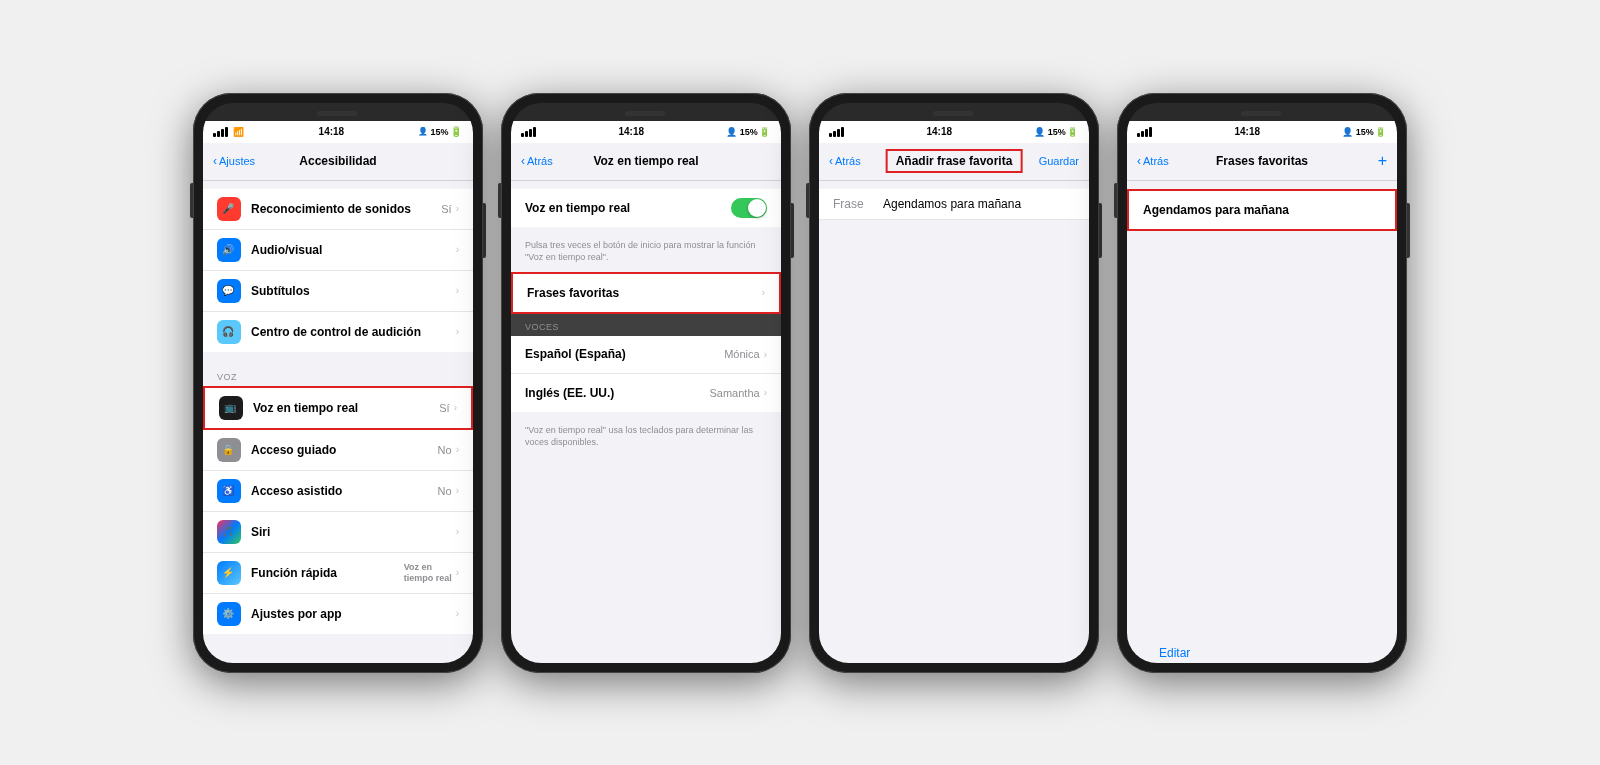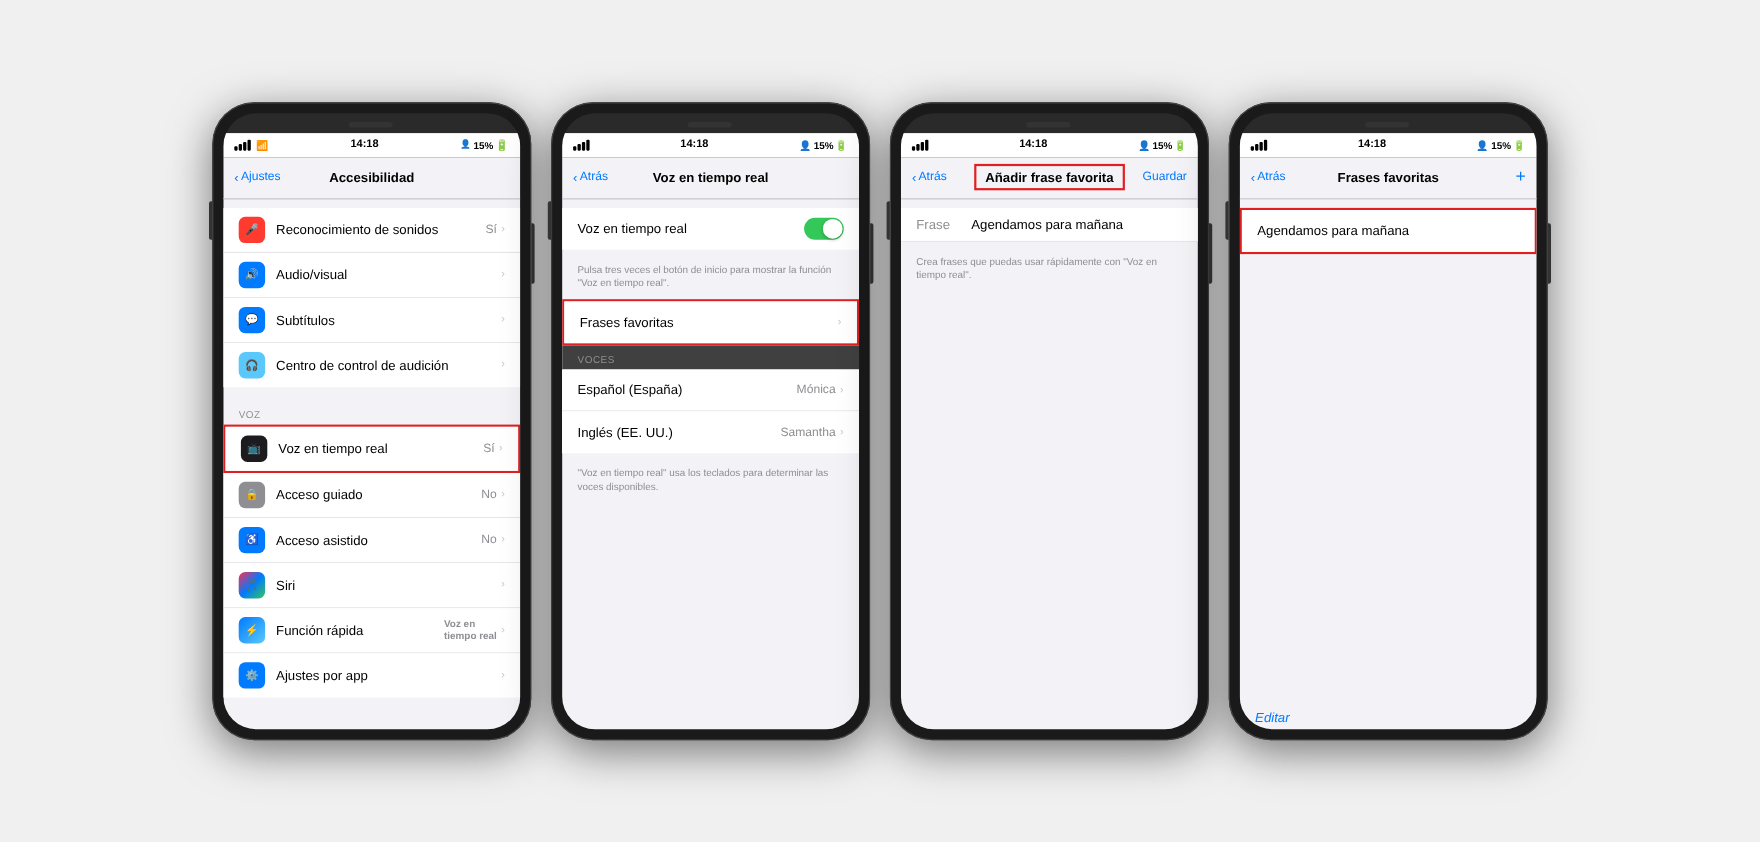--- a/index.html
+++ b/index.html
@@ -149,20 +149,21 @@
     }
     .icon-red { background: #ff3b30; }
     .icon-blue { background: #007aff; }
     .icon-teal { background: #5ac8fa; }
     .icon-gray { background: #8e8e93; }
     .icon-dark { background: #1c1c1e; }
     .item-label {
       font-size: 12px;
       color: #000;
       flex: 1;
+      font-weight: bold;
     }
     .item-value {
       font-size: 11px;
       color: #8e8e93;
       margin-right: 4px;
     }
     .chevron {
       color: #c7c7cc;
       font-size: 10px;
     }
@@ -522,21 +523,20 @@
             <span class="nav-right">Guardar</span>
           </div>
 
           <div class="content">
             <div class="list-group" style="margin-top:8px;">
               <div class="frase-input-row">
                 <span class="frase-label">Frase</span>
                 <span class="frase-value">Agendamos para mañana</span>
               </div>
             </div>
-            <div class="frase-hint">Crea frases que puedas usar rápidamente con "Voz en tiempo real".</div>
           </div>
         </div>
 
       </div>
     </div>
   </div>
 
   <div class="phone-wrapper">
     <div class="phone">
       <div class="phone-inner">
@@ -576,21 +576,21 @@
           <div class="content" style="position:relative;">
 
             <div style="margin-top:8px; border: 2px solid #e02020;">
               <div class="list-group" style="margin:0;">
                 <div class="list-item">
                   <span class="item-label">Agendamos para mañana</span>
                 </div>
               </div>
             </div>
 
-            <div style="position:absolute; bottom:20px; left:14px;font-style:italic;">
+            <div style="position:absolute; bottom:20px; left:32px;">
               <span style="color:#007aff; font-size:12px;">Editar</span>
             </div>
           </div>
         </div>
 
       </div>
     </div>
   </div>
 
 </div>

